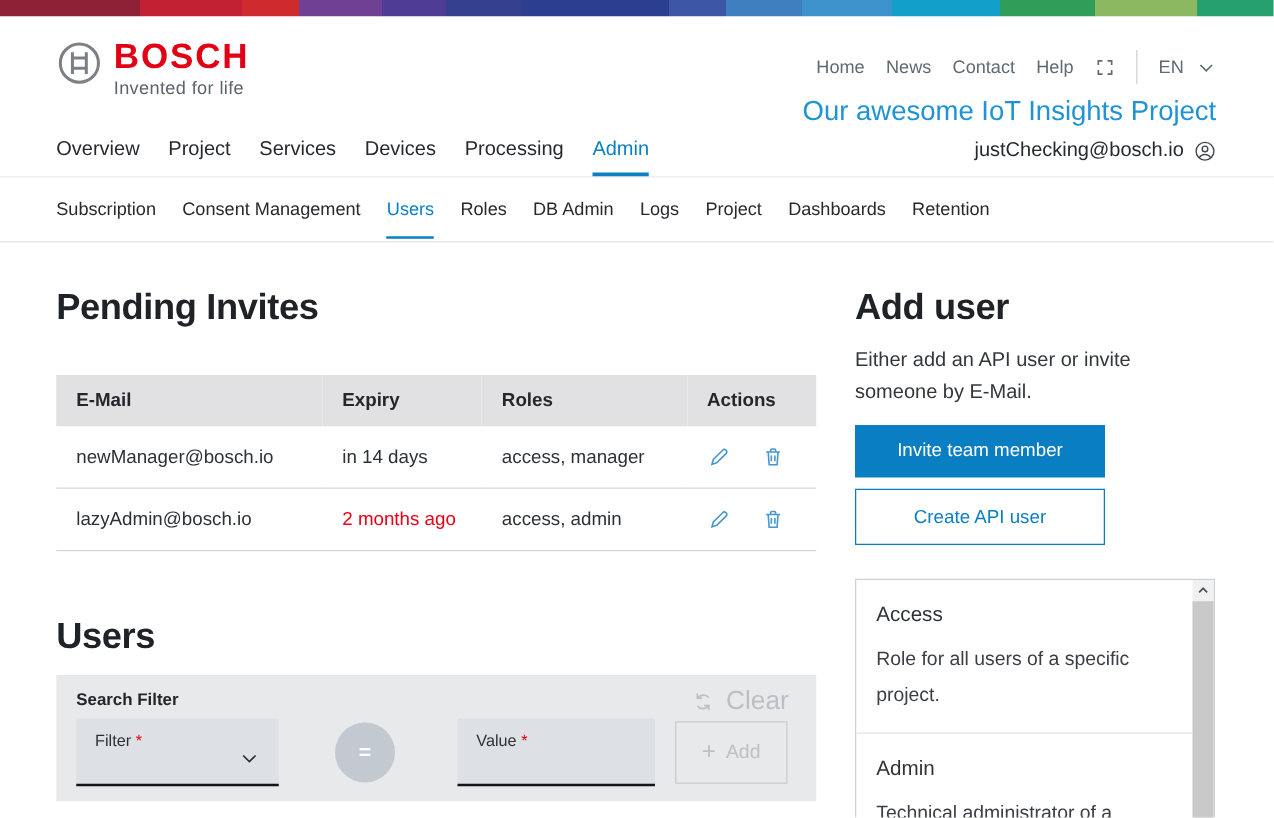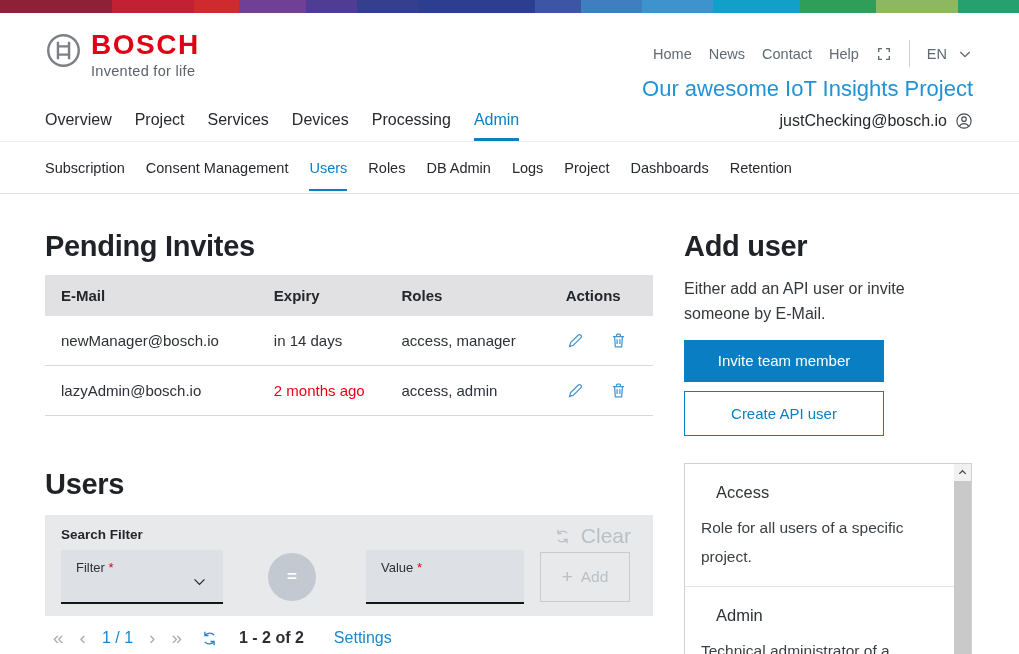--- a/index.html
+++ b/index.html
@@ -59,21 +59,21 @@
   .sub-nav a { padding:15px 0 13px; border-bottom:2px solid transparent; }
   .sub-nav a.active { color:#0a80c4; border-bottom-color:#0a80c4; }
 
   
   .content { display:flex; padding:0 45px; align-items:flex-start; }
   .left-col { width:608px; }
   .right-col { width:288px; margin-left:31px; }
   h1 { font-size:29px; font-weight:800; color:#1f2227; letter-spacing:-.3px; margin-top:36px; }
 
   
-  table.invites { margin-top:12px; width:100%; border-collapse:collapse; font-size:15px; color:#2d3137; }
+  table.invites { margin-top:37px; width:100%; border-collapse:collapse; font-size:15px; color:#2d3137; }
   table.invites th { background:#e1e1e3; text-align:left; font-weight:700; padding:12px 16px; color:#23262b; }
   table.invites td { padding:15px 16px; border-bottom:1px solid #d8d8d8; }
   .col-email{width:35%;} .col-expiry{width:21%;} .col-roles{width:27%;} .col-actions{width:17%;}
   .expired { color:#ea0016; }
   .action-icons { display:flex; gap:24px; color:#4696cf; }
   .action-icons .icon19 { width:19px; height:19px; display:block; }
   .icon-btn { background:none; border:none; color:#4696cf; padding:0; }
 
   
   .filter-panel { margin-top:14px; background:#e8e9ea; height:101px; position:relative; }
@@ -112,21 +112,21 @@
              background:#fff; border:1px solid #0a7ec2; color:#0a7ec2; font-size:15px; }
 
   
   .role-list { margin-top:27px; border:1px solid #ccd1d6; position:relative; height:222px; overflow:hidden; background:#fff; }
   .role-scrollbar { position:absolute; top:0; right:0; bottom:0; width:17px; background:#f1f1f1; }
   .scroll-up { height:17px; display:flex; align-items:center; justify-content:center; color:#4d5358; }
   .scroll-up svg { width:11px; height:11px; display:block; }
   .scroll-thumb { position:absolute; top:17px; bottom:0; left:0; right:0; background:#c9c9c9; }
   .role-item { margin-right:17px; padding:19px 16px 15px; border-bottom:1px solid #e4e4e4; }
   .role-item:last-child { border-bottom:none; }
-  .role-name { font-size:16.5px; color:#2e3338;margin-left:15px; }
+  .role-name { font-size:16.5px; color:#2e3338; }
   .role-desc { margin-top:11px; font-size:15.5px; line-height:1.9; color:#3a3f45; width:232px; }
 </style>
 </head>
 <body>
 
 <div class="supergraphic"></div>
 
 <div class="header">
   <div class="logo">
     <svg class="logo-symbol" viewBox="0 0 40 40" fill="none" stroke="currentColor" stroke-width="2.6">

